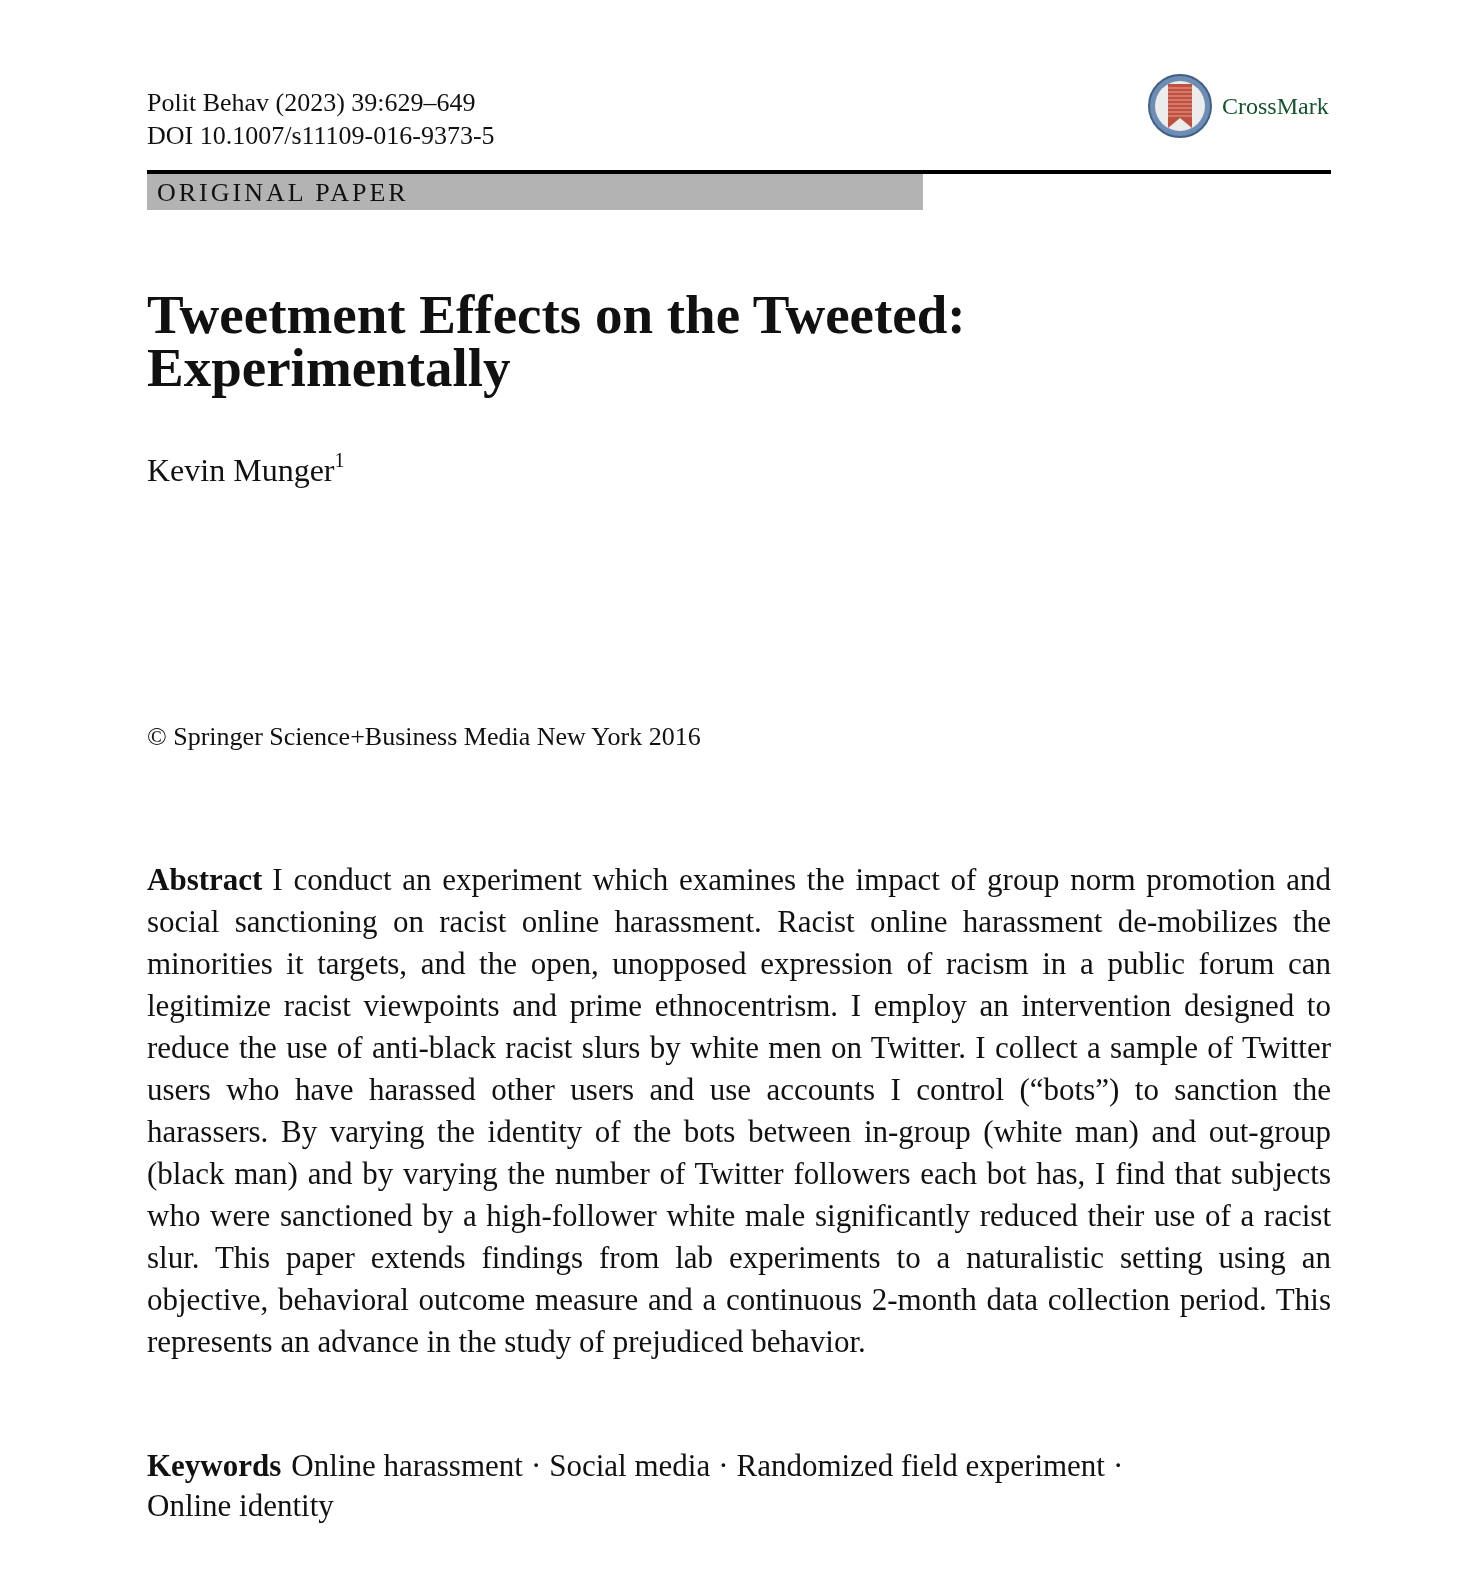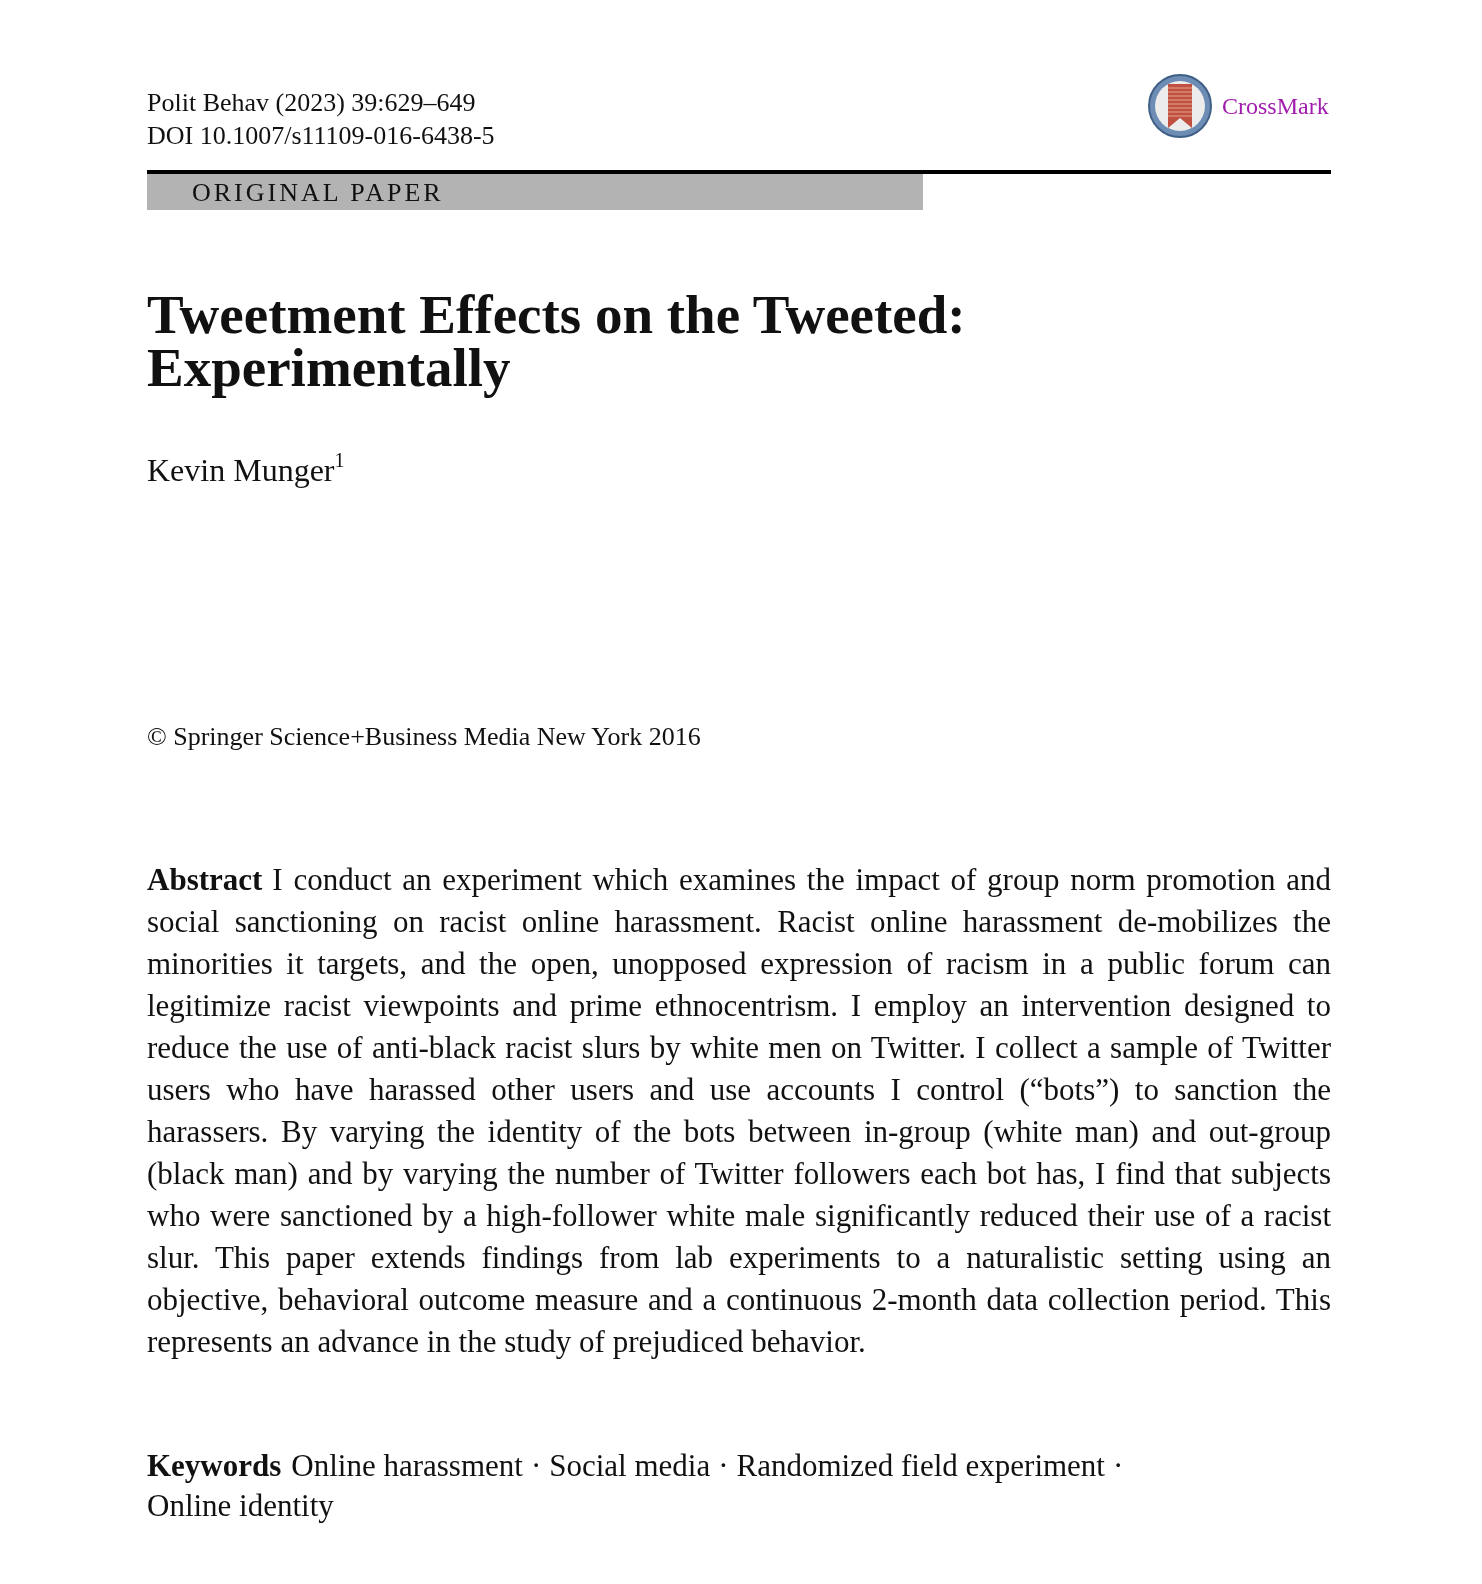--- a/index.html
+++ b/index.html
@@ -9,30 +9,30 @@
   }
   .journal-ref {
     position: absolute; left: 147px; top: 86px;
     font-size: 26px; line-height: 33px;
   }
   .crossmark {
     position: absolute; left: 1146px; top: 72px; height: 68px;
     display: flex; align-items: center;
   }
   .crossmark-logo { width: 68px; height: 68px; display: block; }
-  .crossmark-label { font-size: 24px; margin-left: 8px; color: #a21caf; }
+  .crossmark-label { font-size: 24px; margin-left: 8px; color: #14532d; }
   .top-rule {
     position: absolute; left: 147px; top: 170px; width: 1184px; height: 4px; background: #000;
   }
   .paper-type-bar {
     position: absolute; left: 147px; top: 174px; width: 776px; height: 36px; background: #b3b3b3;
   }
   .paper-type {
     position: absolute; left: 157px; top: 177px;
-    font-size: 26px; letter-spacing: 3px; line-height: 32px; margin-left: 35px;
+    font-size: 26px; letter-spacing: 3px; line-height: 32px;
   }
   .title {
     position: absolute; left: 147px; top: 288px; width: 1150px;
     font-size: 55px; font-weight: bold; line-height: 53px; margin: 0;
   }
   .author {
     position: absolute; left: 147px; top: 450px;
     font-size: 32px; font-weight: normal; line-height: 40px;
   }
   .author sup { font-size: 20px; vertical-align: 14px; line-height: 0; }
@@ -50,21 +50,21 @@
     position: absolute; left: 147px; top: 1446px; width: 1140px;
     font-size: 31px; line-height: 40px; margin: 0;
   }
   .kw-sep { margin: 0 8px; }
 </style>
 </head>
 <body>
 
 <div class="journal-ref">
   <div>Polit Behav (2023) 39:629–649</div>
-  <div>DOI 10.1007/s11109-016-6438-5</div>
+  <div>DOI 10.1007/s11109-016-9373-5</div>
 </div>
 
 <div class="crossmark">
   <svg class="crossmark-logo" viewBox="0 0 68 68">
     <circle cx="34" cy="34" r="31" fill="#6d8db5" stroke="#3f5f86" stroke-width="2"></circle>
     <circle cx="34" cy="34" r="25" fill="#ececec"></circle>
     <path d="M22 12 L46 12 L46 56 L34 46 L22 56 Z" fill="#c0503f"></path>
     <g stroke="#e8a090" stroke-width="1">
       <line x1="22" y1="16" x2="46" y2="16"></line>
         <line x1="22" y1="20" x2="46" y2="20"></line>

